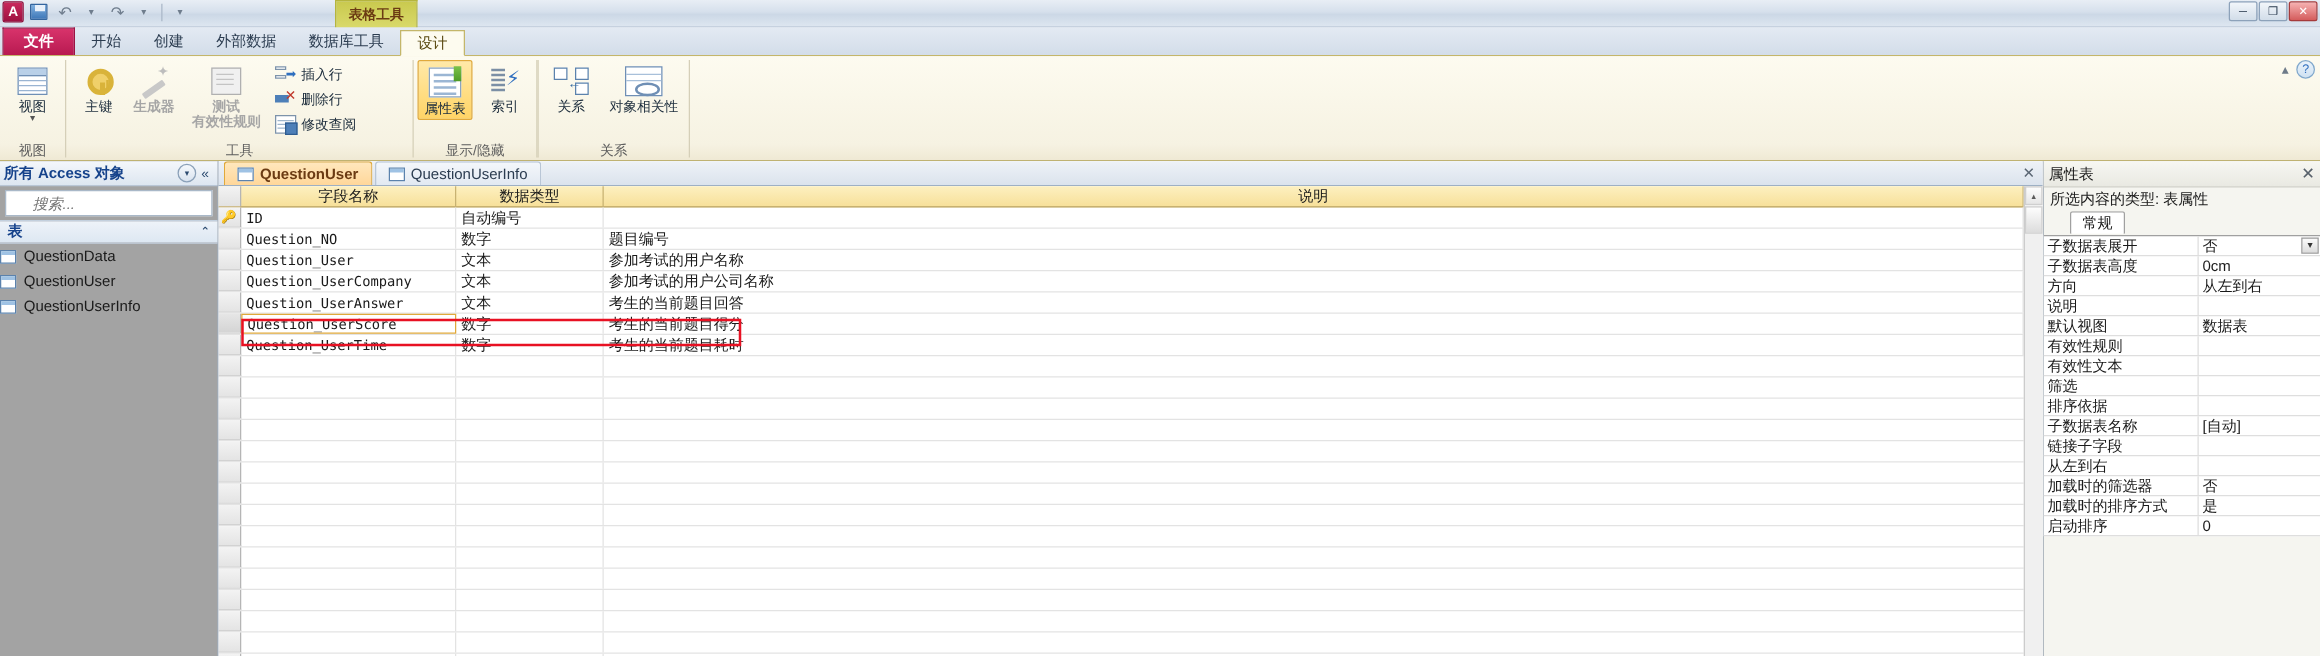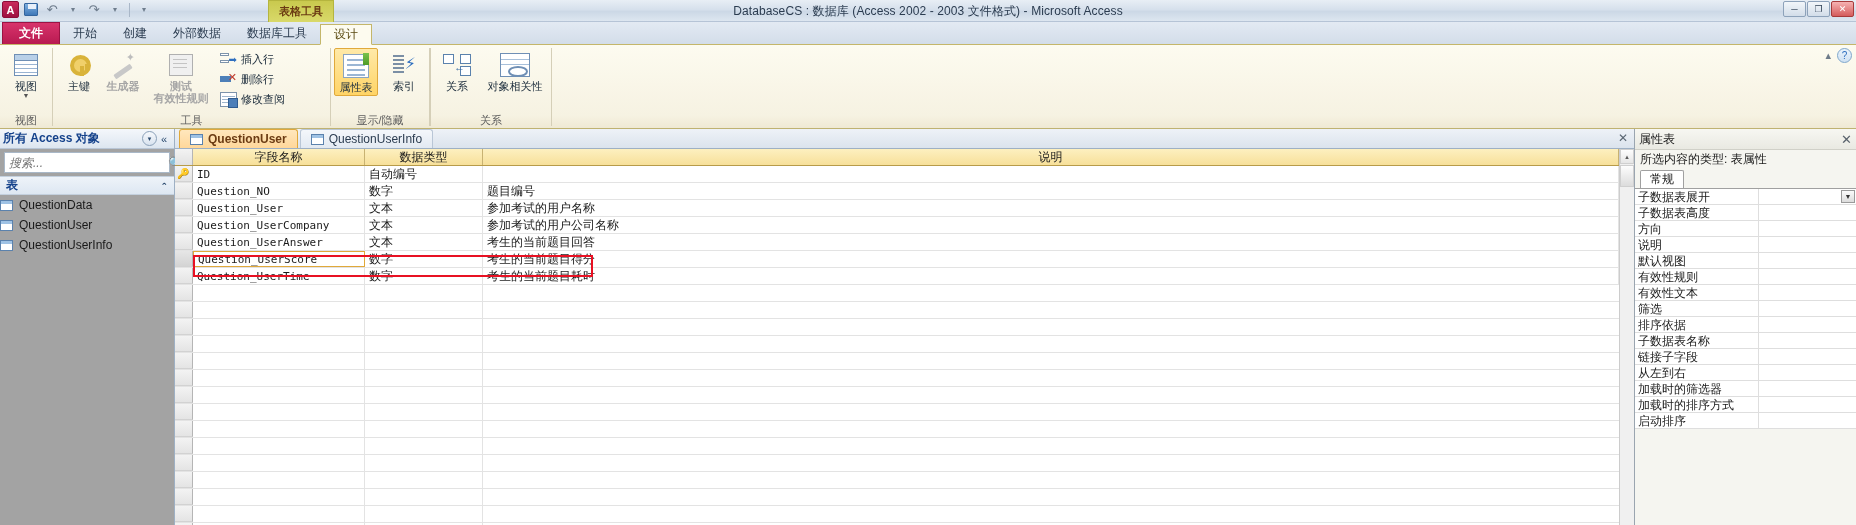--- a/index.html
+++ b/index.html
@@ -210,21 +210,21 @@
   }
   .navpane-title { flex:1; font-size: 12px; color: #15428b; font-weight: bold; }
   .np-dd {
     width:15px; height:15px; border-radius:50%; border:1px solid #8aa0b8;
     background: linear-gradient(to bottom,#f5f8fc,#d9e3ef);
     display:flex; align-items:center; justify-content:center; font-size:7px; color:#2b4a6f;
   }
   .np-collapse { width:14px; text-align:center; font-size:11px; color:#2b4a6f; }
   .navpane-search {
     height: 21px; margin: 3px 4px; border: 1px solid #a9b8c8; background:#fff;
-    display:flex; align-items:center; padding: 0 2px;
+    display:flex; align-items:center; padding: 0 19px;
   }
   .navpane-search input {
     flex:1; border:0; outline:0; font-size:12px; font-style:italic; color:#8b8b8b;
     font-family:"Liberation Sans", sans-serif; background: transparent;
   }
   .search-ic { width:14px; color:#2f6fbf; font-size:12px; text-align:center; }
   .nav-group {
     height: 19px; background: linear-gradient(to bottom,#eef3f9,#dde7f2);
     border-top:1px solid #c3d0de; border-bottom:1px solid #c3d0de;
     display:flex; align-items:center; padding:0 6px; font-size:12px; color:#15428b; font-weight:bold;
@@ -316,28 +316,28 @@
   .ps-title {
     height: 21px; display:flex; align-items:center; padding: 0 4px;
     background: linear-gradient(to bottom,#f7f7f2,#e9e9e2);
     font-size: 12px; color: #1a1a1a; border-bottom:1px solid #d0d0c8;
   }
   .ps-title .x { margin-left:auto; font-size:13px; color:#58616b; }
   .ps-sub {
     height: 19px; display:flex; align-items:center; padding: 0 5px;
     font-size: 12px; color: #1a1a1a;
   }
-  .ps-tabs { display:flex; padding-left: 5px; height: 19px; align-items:center; }
+  .ps-tabs { display:flex; padding-left: 21px; height: 19px; align-items:flex-start; }
   .ps-tab {
     height: 18px; padding: 0 9px; font-size: 12px; color:#1a1a1a;
     background:#fff; border:1px solid #a0a0a0; border-bottom:none; border-radius:2px 2px 0 0;
     display:flex; align-items:center;
   }
   .ps-rows { border-top:1px solid #a0a0a0; background:#fff; }
-  .ps-row { height: 16px; display:flex; border-bottom:1px solid #dedede; position:relative;flex-direction:column; }
+  .ps-row { height: 16px; display:flex; border-bottom:1px solid #dedede; position:relative; }
   .ps-key {
     width: 124px; flex:none; font-size: 12px; color:#1a1a1a; line-height:16px;
     padding-left: 3px; border-right:1px solid #dedede; overflow:hidden; white-space:nowrap;
   }
   .ps-val { flex:1; font-size: 12px; color:#1a1a1a; line-height:16px; padding-left: 3px;
     overflow:hidden; white-space:nowrap; }
   .ps-row.first .ps-val { padding-right: 16px; }
   .ps-dd {
     position:absolute; right:1px; top:1px; width:14px; height:13px;
     background: linear-gradient(to bottom,#fbfbfb,#dcdcdc); border:1px solid #9a9a9a;
@@ -355,21 +355,20 @@
       <div class="qat-btn">
           <div class="qat-save"></div>
         </div>
       <div class="qat-btn qat-undo">↶</div>
       <div class="qat-btn qat-dd">▾</div>
       <div class="qat-btn qat-redo">↷</div>
       <div class="qat-btn qat-dd">▾</div>
       <div class="qat-sep"></div>
       <div class="qat-btn qat-dd">▾</div>
     </div>
-    <div class="title-text">DatabaseCS : 数据库 (Access 2002 - 2003 文件格式) - Microsoft Access</div>
     <div class="win-ctrl">
       <div class="win-btn">─</div>
       <div class="win-btn">❐</div>
       <div class="win-btn close">✕</div>
     </div>
     <div class="ctx-banner">表格工具</div>
   </div>
 
   <div class="tabstrip">
     <div class="tab file">文件</div>

